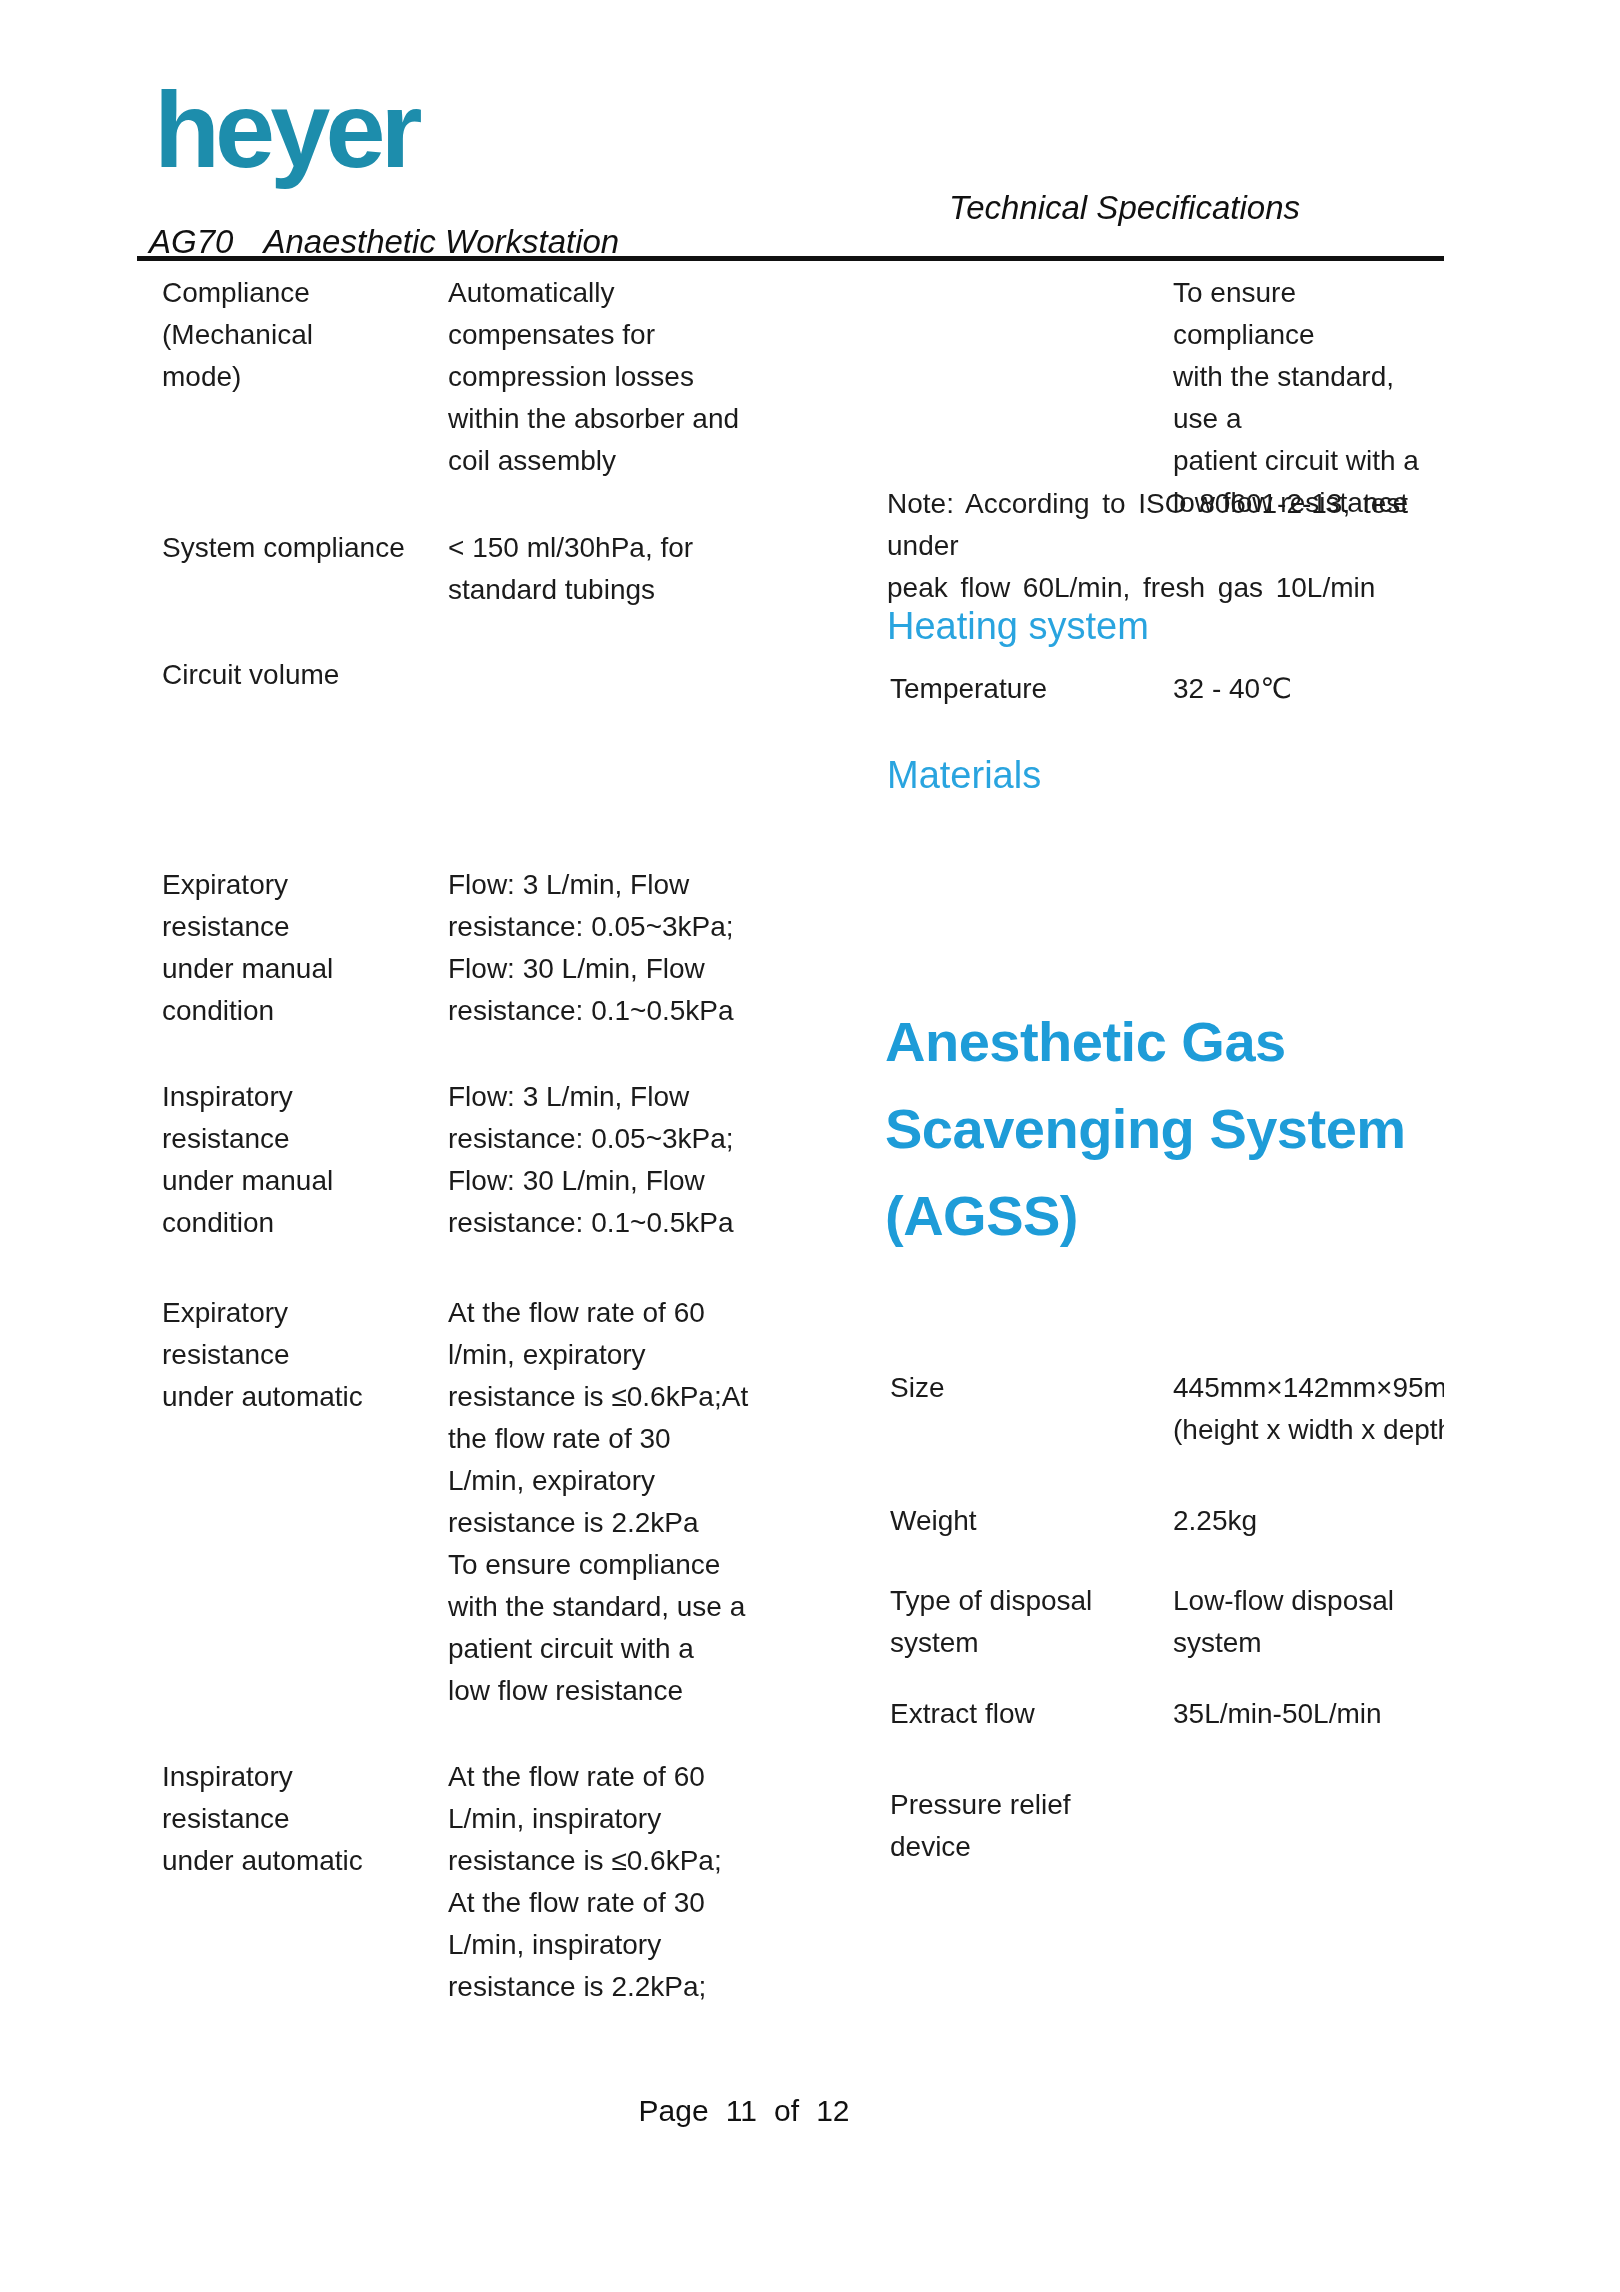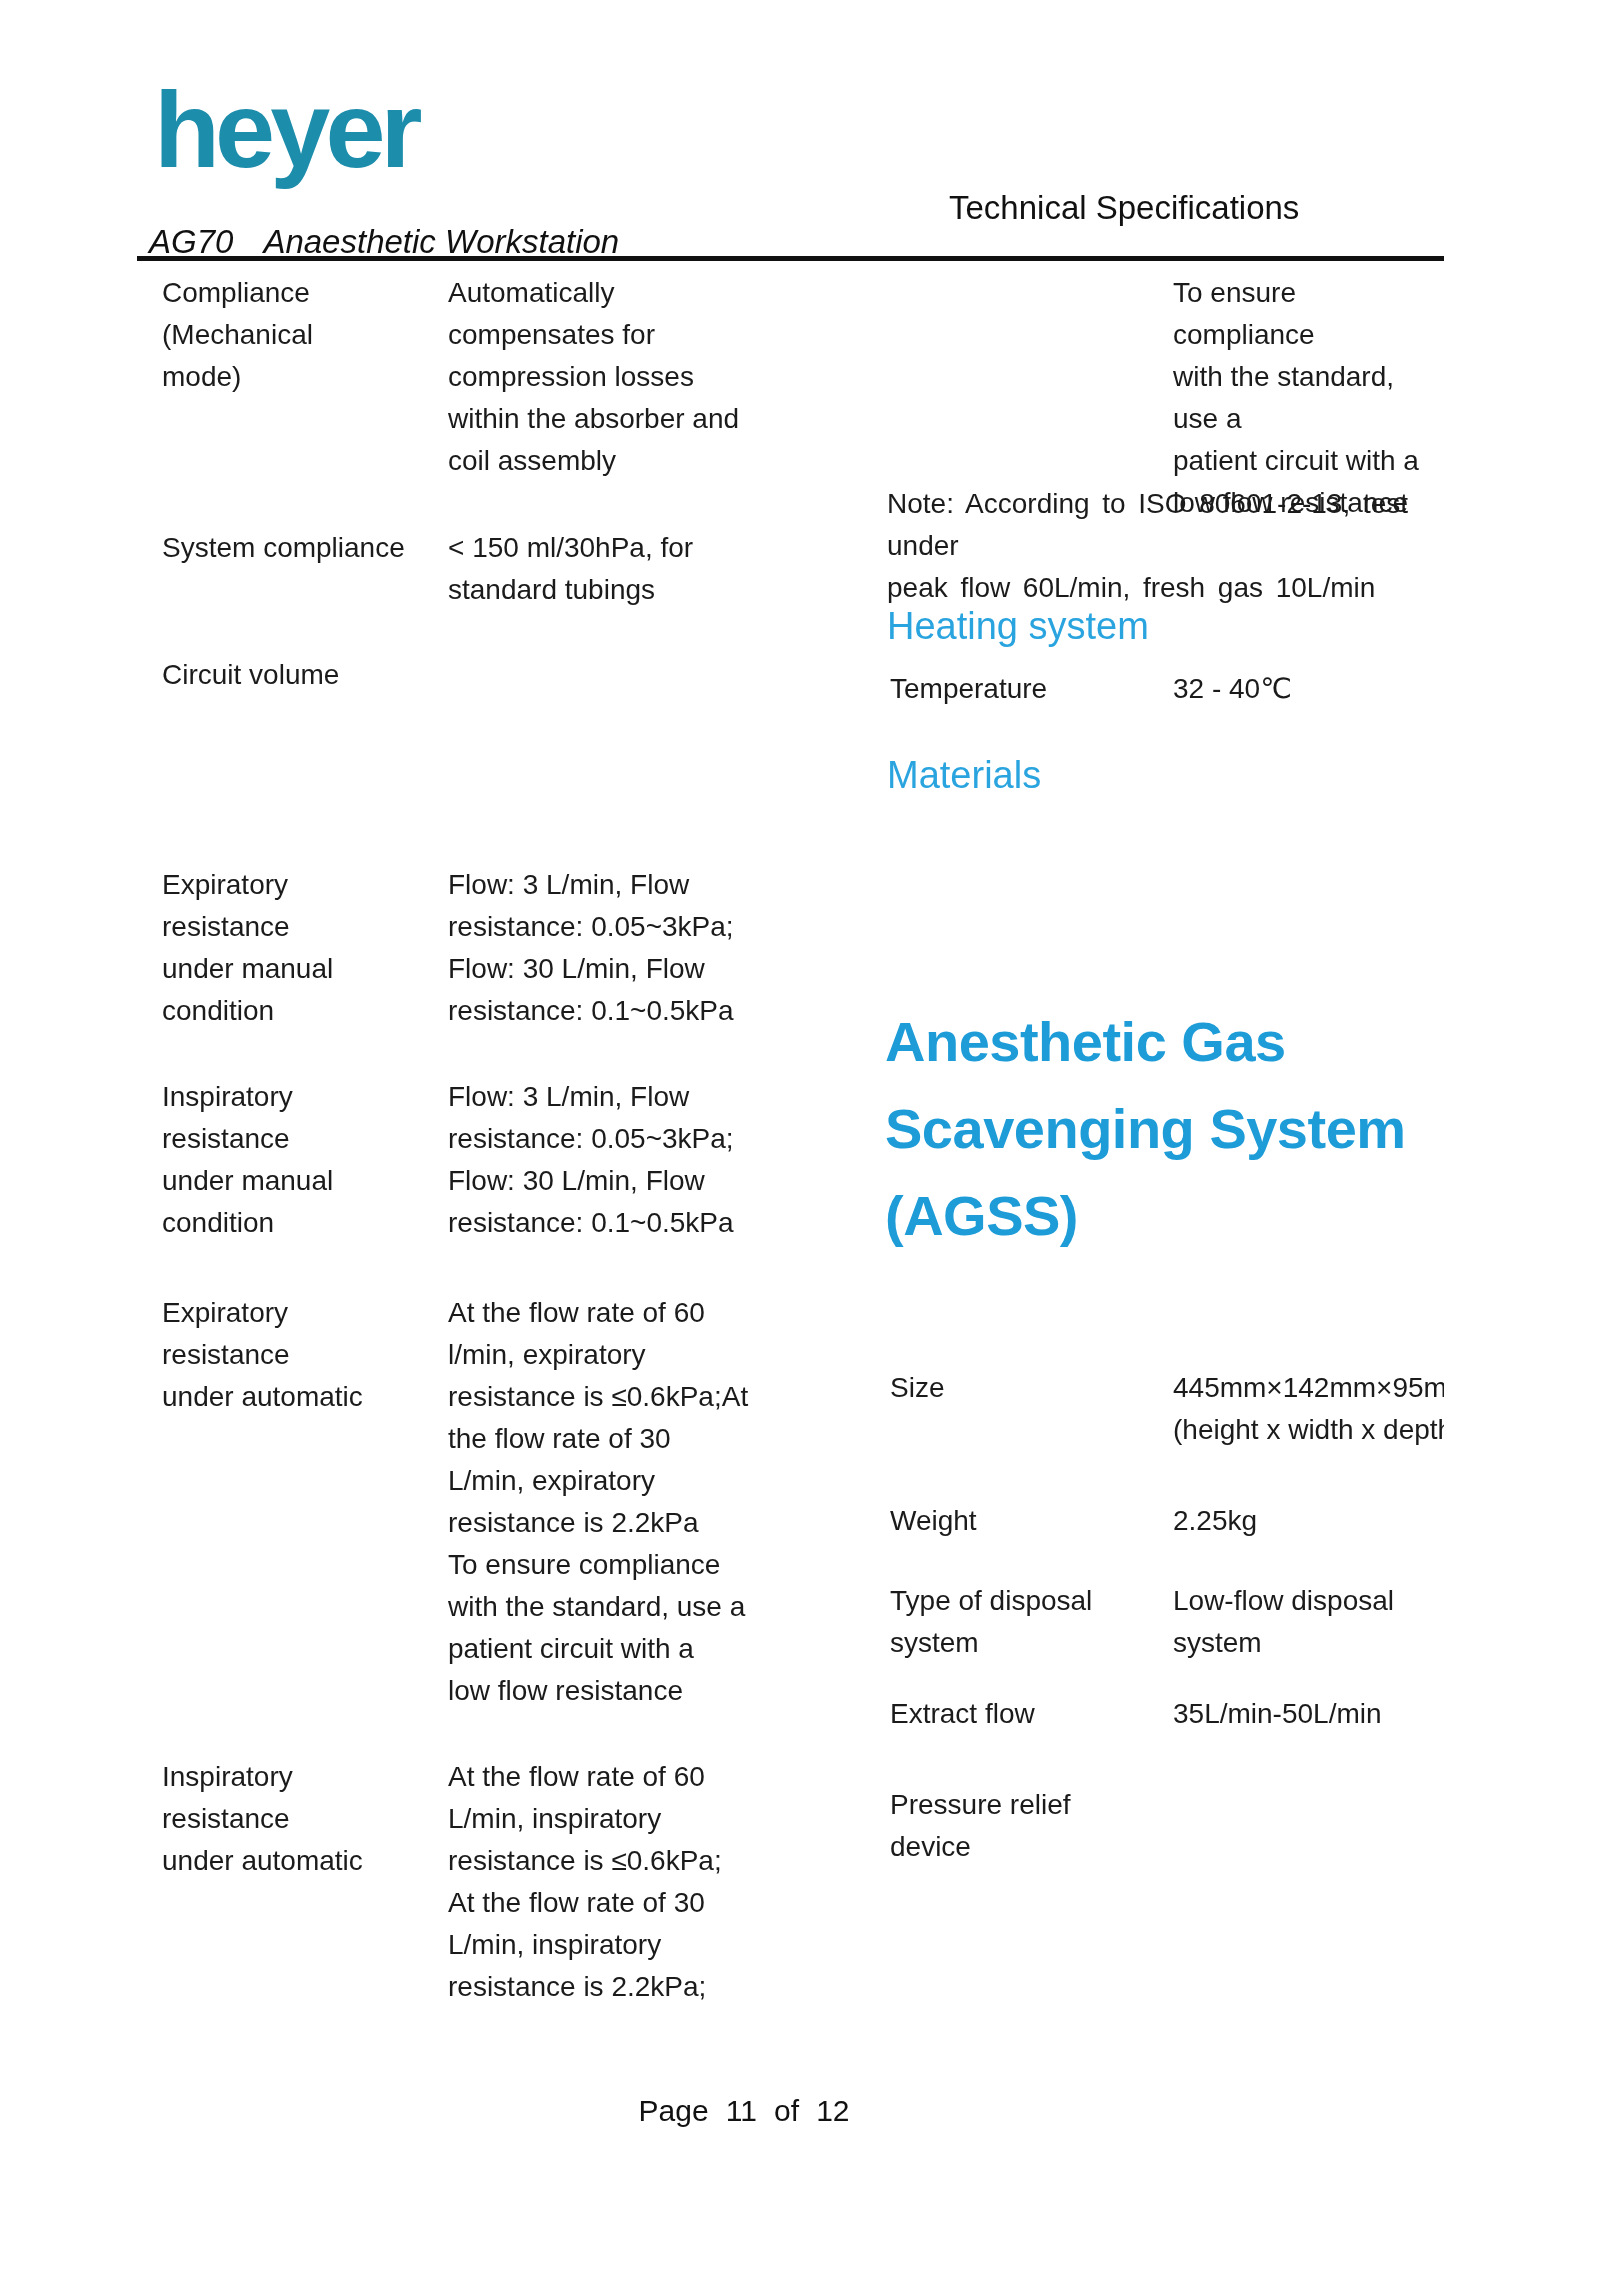--- a/index.html
+++ b/index.html
@@ -25,20 +25,21 @@
     font-size: 108px;
     font-weight: bold;
     letter-spacing: -4.9px;
     line-height: 1;
     color: #1d8dac;
   }
   .doc-title {
     left: 949px;
     top: 188px;
     font-size: 33px;
+    font-style: italic;
     line-height: 39px;
     color: #111111;
   }
   .model-line {
     left: 149px;
     top: 222px;
     display: flex;
     gap: 30px;
     font-size: 33px;
     font-style: italic;

